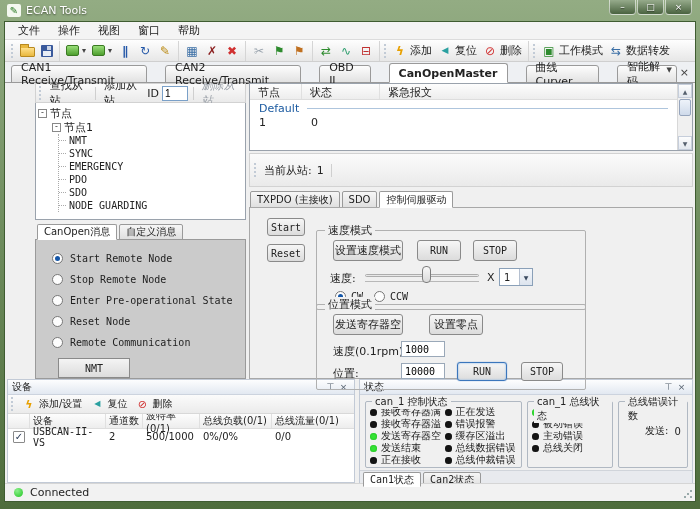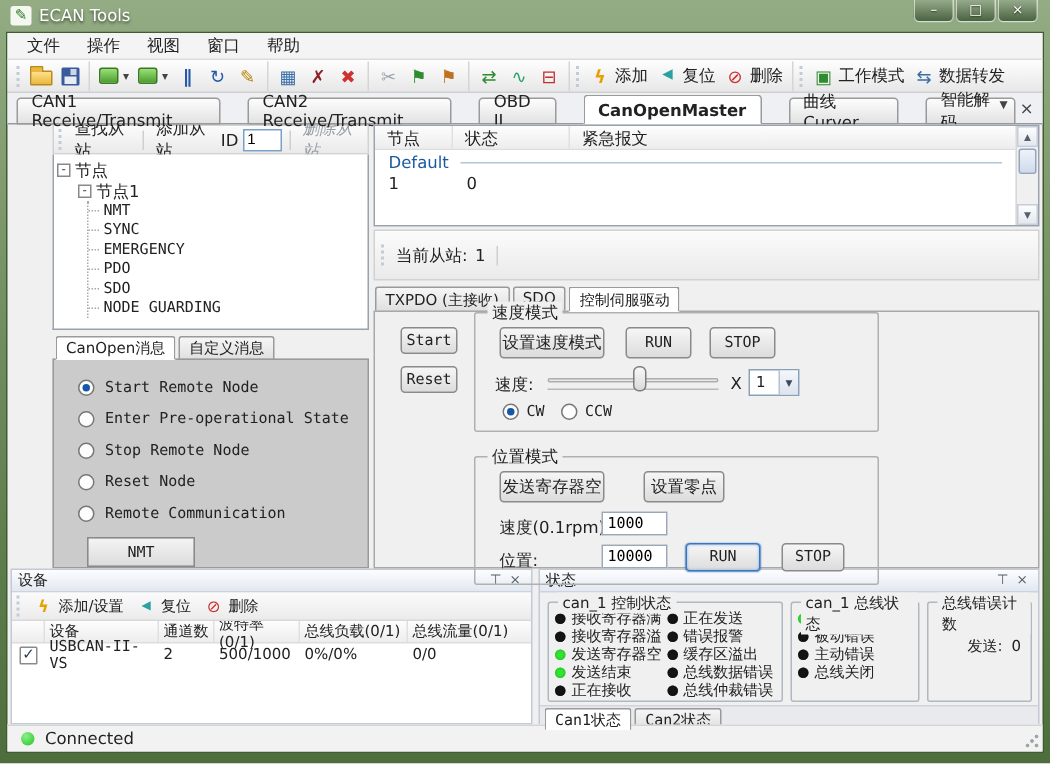--- a/index.html
+++ b/index.html
@@ -302,25 +302,25 @@
           <div class="stab active">CanOpen消息</div>
           <div class="stab">自定义消息</div>
         </div>
         <div class="msg-content">
           <div class="radio-row" data-sel="true">
             <span class="radio"></span>
             <span>Start Remote Node</span>
           </div>
           <div class="radio-row" data-sel="false">
             <span class="radio"></span>
-            <span>Enter Pre-operational State</span>
+            <span>Stop Remote Node</span>
           </div>
           <div class="radio-row" data-sel="false">
             <span class="radio"></span>
-            <span>Stop Remote Node</span>
+            <span>Enter Pre-operational State</span>
           </div>
           <div class="radio-row" data-sel="false">
             <span class="radio"></span>
             <span>Reset Node</span>
           </div>
           <div class="radio-row" data-sel="false">
             <span class="radio"></span>
             <span>Remote Communication</span>
           </div>
           <div class="nmt-btn">NMT</div>
@@ -360,21 +360,21 @@
         <div class="servo-tabs">
           <div class="stab">TXPDO (主接收)</div>
           <div class="stab">SDO</div>
           <div class="stab active">控制伺服驱动</div>
         </div>
 
         <div class="servo-content">
           <div class="btn mono" style="left:17px;top:10px;width:38px;height:18px">Start</div>
           <div class="btn mono" style="left:17px;top:36px;width:38px;height:18px">Reset</div>
 
-          <div class="group" style="left:66px;top:0;width:270px;height:80px">
+          <div class="group" style="left:66px;top:22px;width:270px;height:80px">
             <span class="legend">速度模式</span>
             <div class="btn" style="left:16px;top:9px;width:70px;height:21px">设置速度模式</div>
             <div class="btn mono" style="left:100px;top:9px;width:44px;height:21px">RUN</div>
             <div class="btn mono" style="left:156px;top:9px;width:44px;height:21px">STOP</div>
             <span class="flabel" style="left:13px;top:40px">速度:</span>
             <div class="slider" style="left:48px;top:35px;width:114px;height:19px">
               <div class="sl-groove"></div>
               <div class="sl-line"></div>
               <div class="sl-thumb"></div>
             </div>

